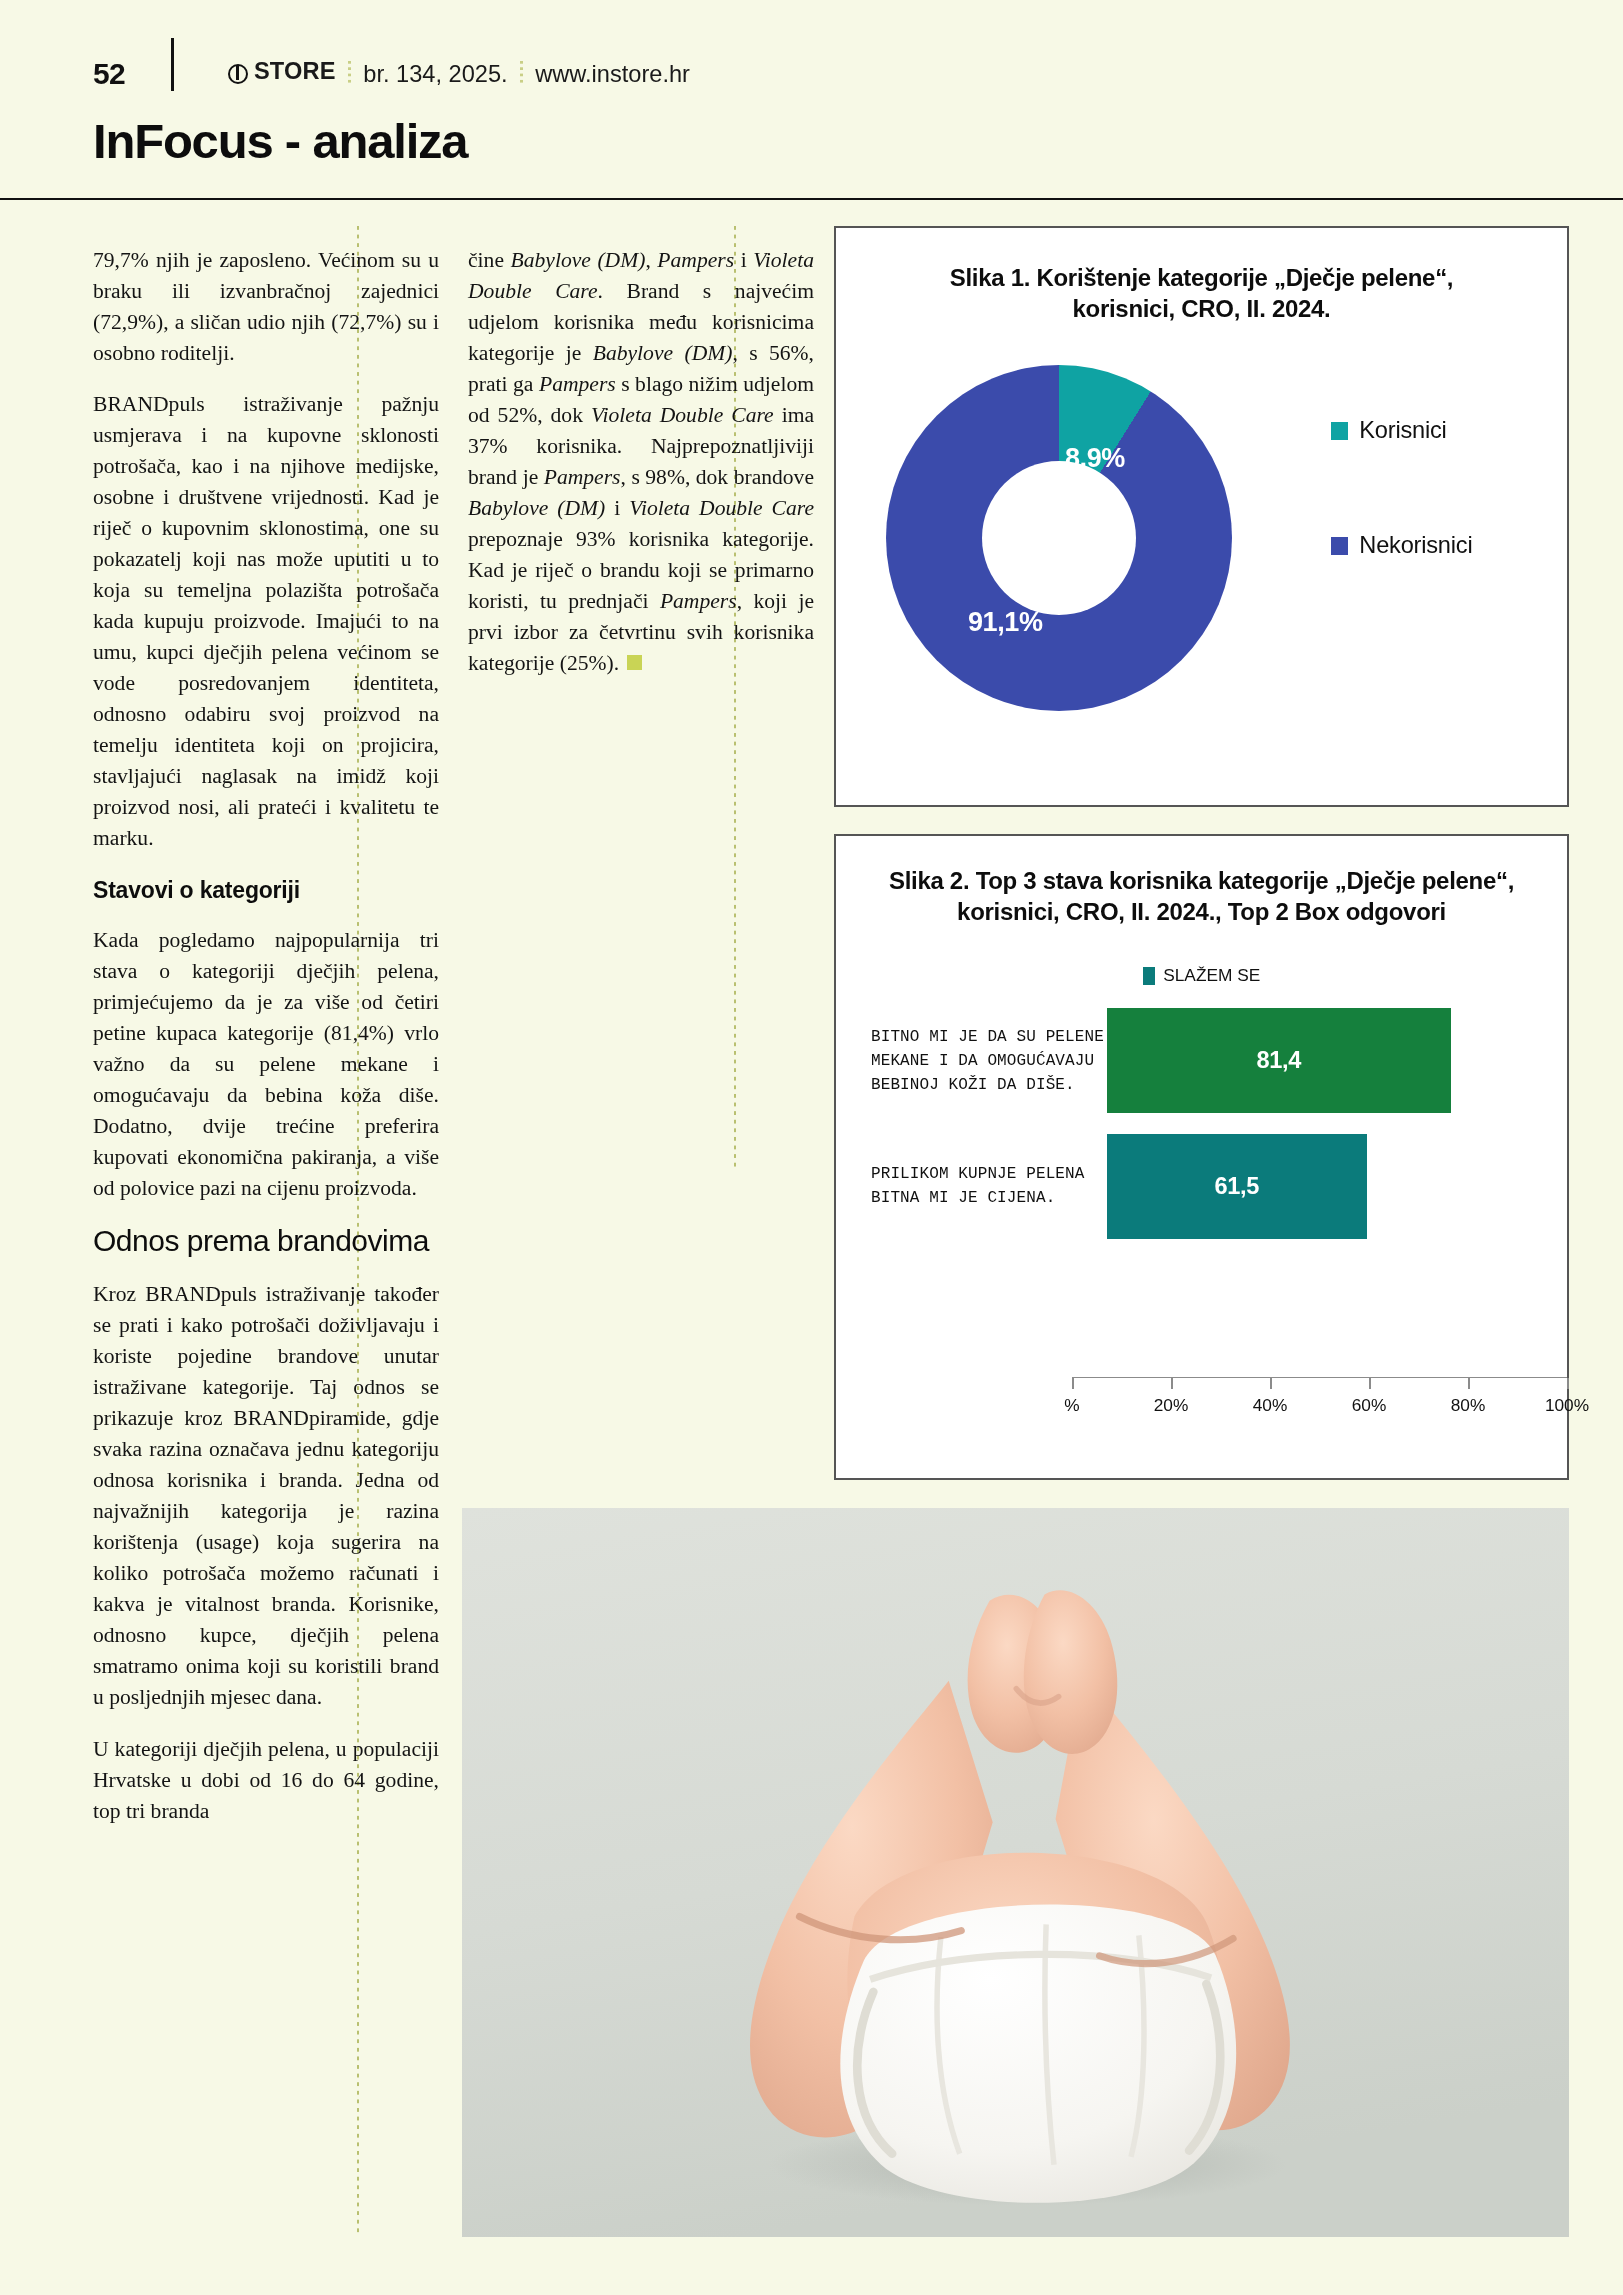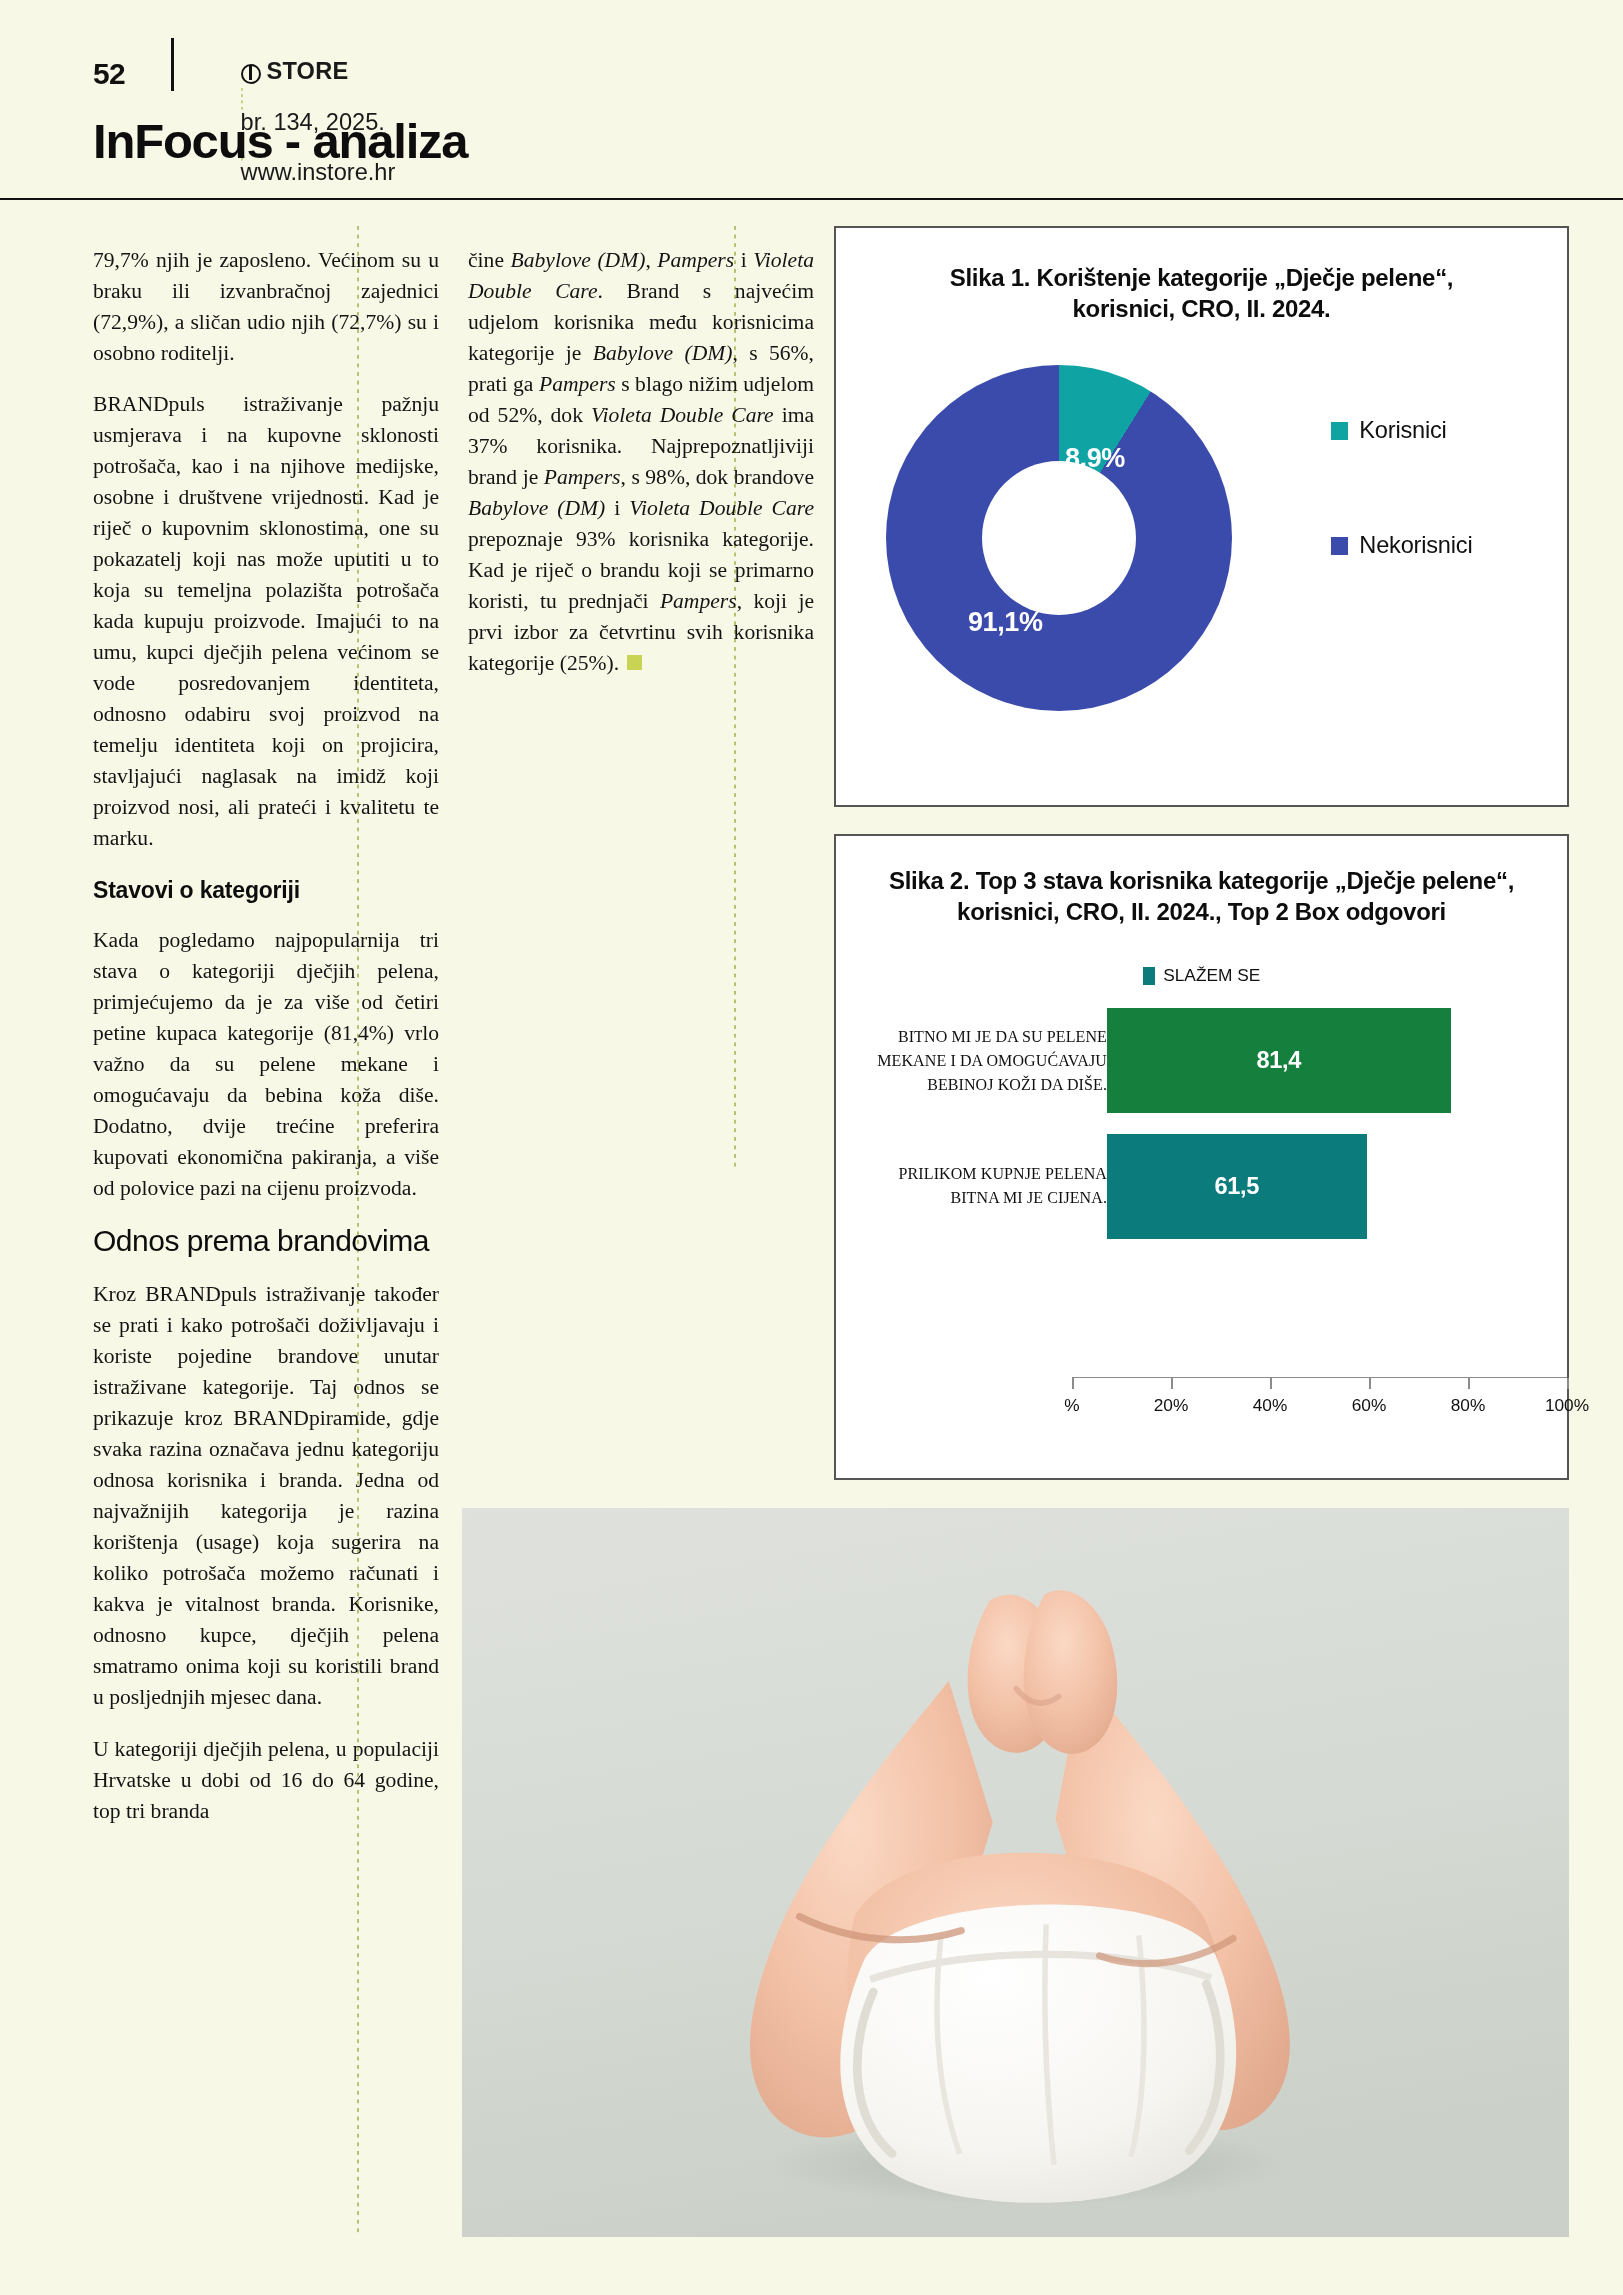--- a/index.html
+++ b/index.html
@@ -44,21 +44,20 @@
   .mast-meta {
     position: absolute;
     left: 228px; top: 58px;
     display: flex;
     align-items: baseline;
     gap: 0;
     font-family: "Liberation Sans", sans-serif;
     font-size: 23.6px;
     color: #1a1a1a;
     white-space: nowrap;
-    flex-direction: column;
   }
   .store-logo {
     display: inline-flex;
     align-items: center;
     gap: 5.5px;
     font-weight: 700;
     letter-spacing: 0.2px;
   }
   .store-mark {
     display: inline-block;
@@ -269,22 +268,22 @@
   .bar-row {
     display: flex;
     align-items: center;
     height: 105px;
     margin-bottom: 20.4px;
   }
   .bar-cat {
     width: 236px;
     flex: 0 0 236px;
     padding-right: 0;
-    text-align: right;
-    font-family: Liberation Serif, serif;
+    text-align: left;
+    font-family: Liberation Mono, monospace;
     font-size: 16px;
     line-height: 1.5;
     color: #111;
     letter-spacing: 0.1px;
   }
   .bar-track {
     position: relative;
     flex: 1 1 auto;
     height: 100%;
   }

